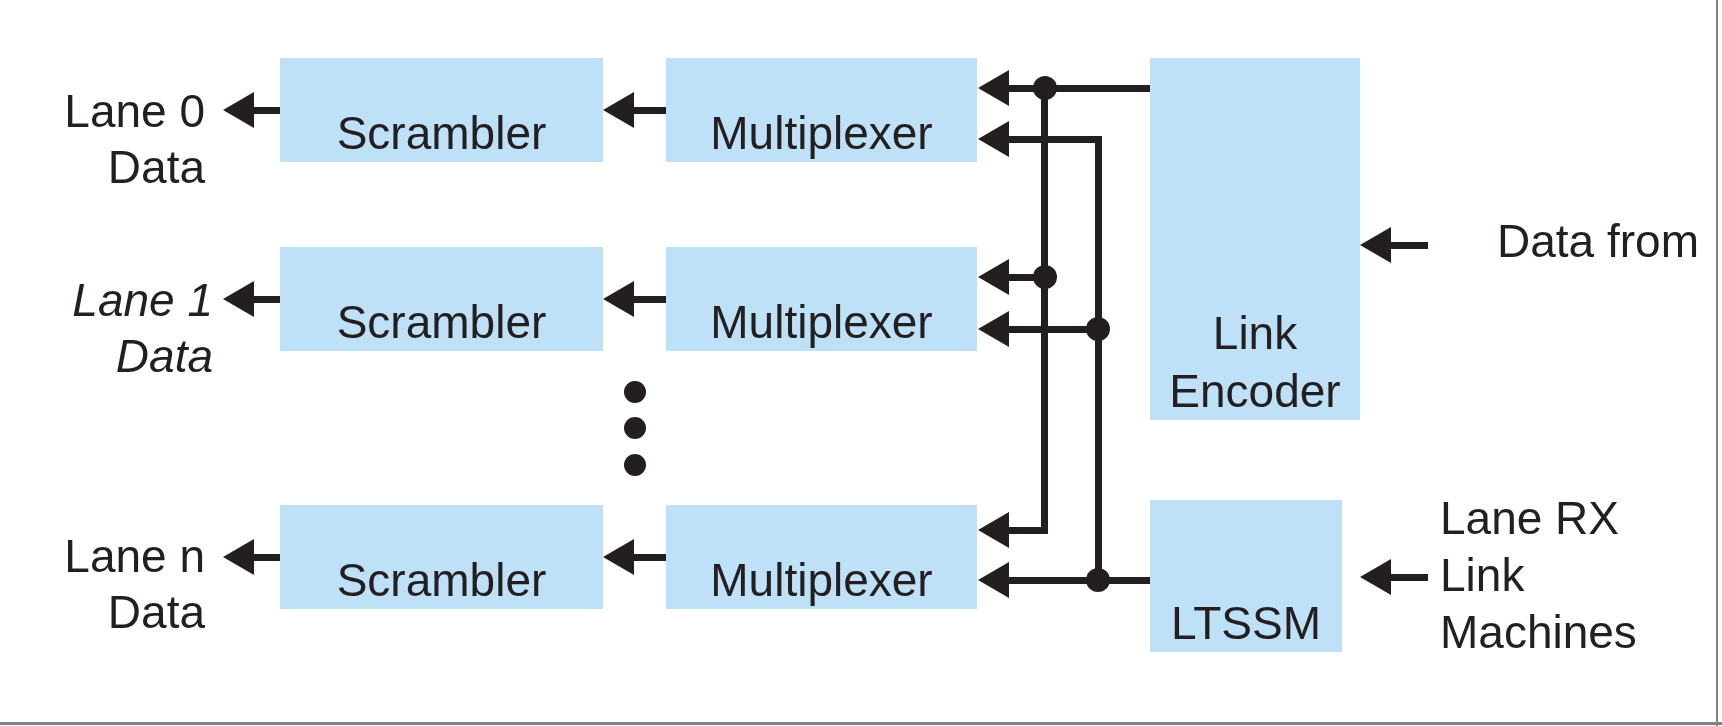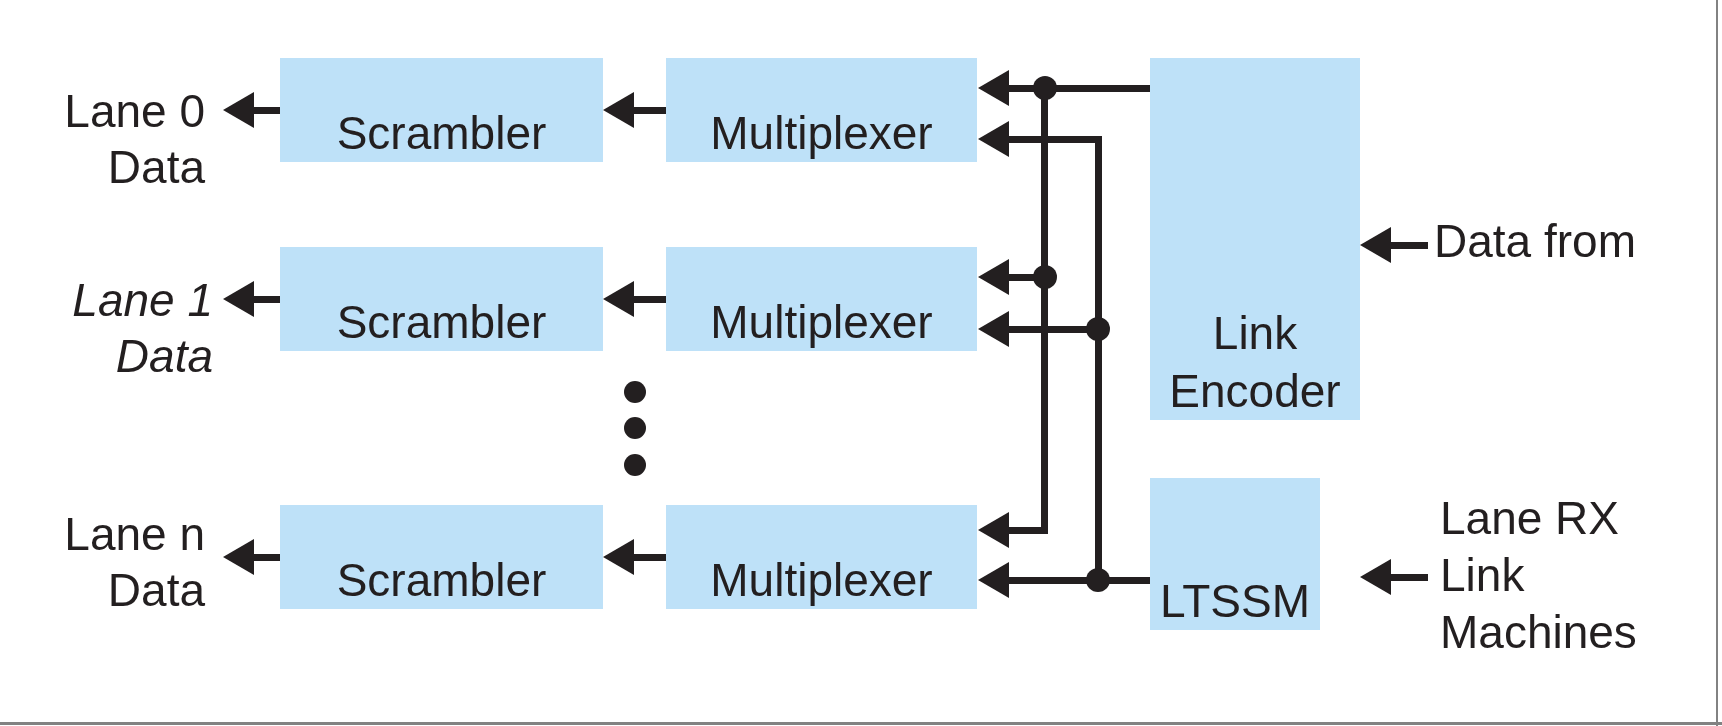--- a/index.html
+++ b/index.html
@@ -63,21 +63,21 @@
   </div>
   <div class="ah" style="left:978px;top:259px;"></div>
   <div class="hline" style="left:1003px;top:274px;width:45px;"></div>
   <div class="ah" style="left:978px;top:311px;"></div>
   <div class="hline" style="left:1003px;top:326px;width:99px;"></div>
 
   <div class="edot" style="left:624px;top:381px;"></div>
   <div class="edot" style="left:624px;top:417px;"></div>
   <div class="edot" style="left:624px;top:454px;"></div>
 
-  <div class="textlabel lane-label" style="left:20px;top:506px;">
+  <div class="textlabel lane-label" style="left:20px;top:528px;">
     <div>Lane n</div>
     <div>Data</div>
   </div>
   <div class="ah" style="left:223px;top:539px;"></div>
   <div class="hline" style="left:248px;top:554px;width:32px;"></div>
   <div class="bluebox" style="left:280px;top:505px;width:323px;height:104px;">
     <div>Scrambler</div>
   </div>
   <div class="ah" style="left:603px;top:539px;"></div>
   <div class="hline" style="left:628px;top:554px;width:38px;"></div>
@@ -96,25 +96,25 @@
   <div class="jdot" style="left:1033px;top:265px;"></div>
   <div class="jdot" style="left:1086px;top:317px;"></div>
   <div class="jdot" style="left:1086px;top:568px;"></div>
 
   <div class="bluebox" style="left:1150px;top:58px;width:210px;height:362px;">
     <div>Link</div>
     <div>Encoder</div>
   </div>
   <div class="ah" style="left:1360px;top:227px;"></div>
   <div class="hline" style="left:1385px;top:242px;width:43px;"></div>
-  <div class="textlabel" style="left:1434px;top:213px;">
+  <div class="textlabel" style="left:1497px;top:213px;">
     <div>Data from</div>
   </div>
 
-  <div class="bluebox" style="left:1150px;top:478px;width:170px;height:152px;">
+  <div class="bluebox" style="left:1150px;top:500px;width:192px;height:152px;">
     <div>LTSSM</div>
   </div>
   <div class="ah" style="left:1360px;top:559px;"></div>
   <div class="hline" style="left:1385px;top:574px;width:43px;"></div>
   <div class="textlabel" style="left:1440px;top:490px;line-height:57px;">
     <div>Lane RX</div>
     <div>Link</div>
     <div>Machines</div>
   </div>
 

